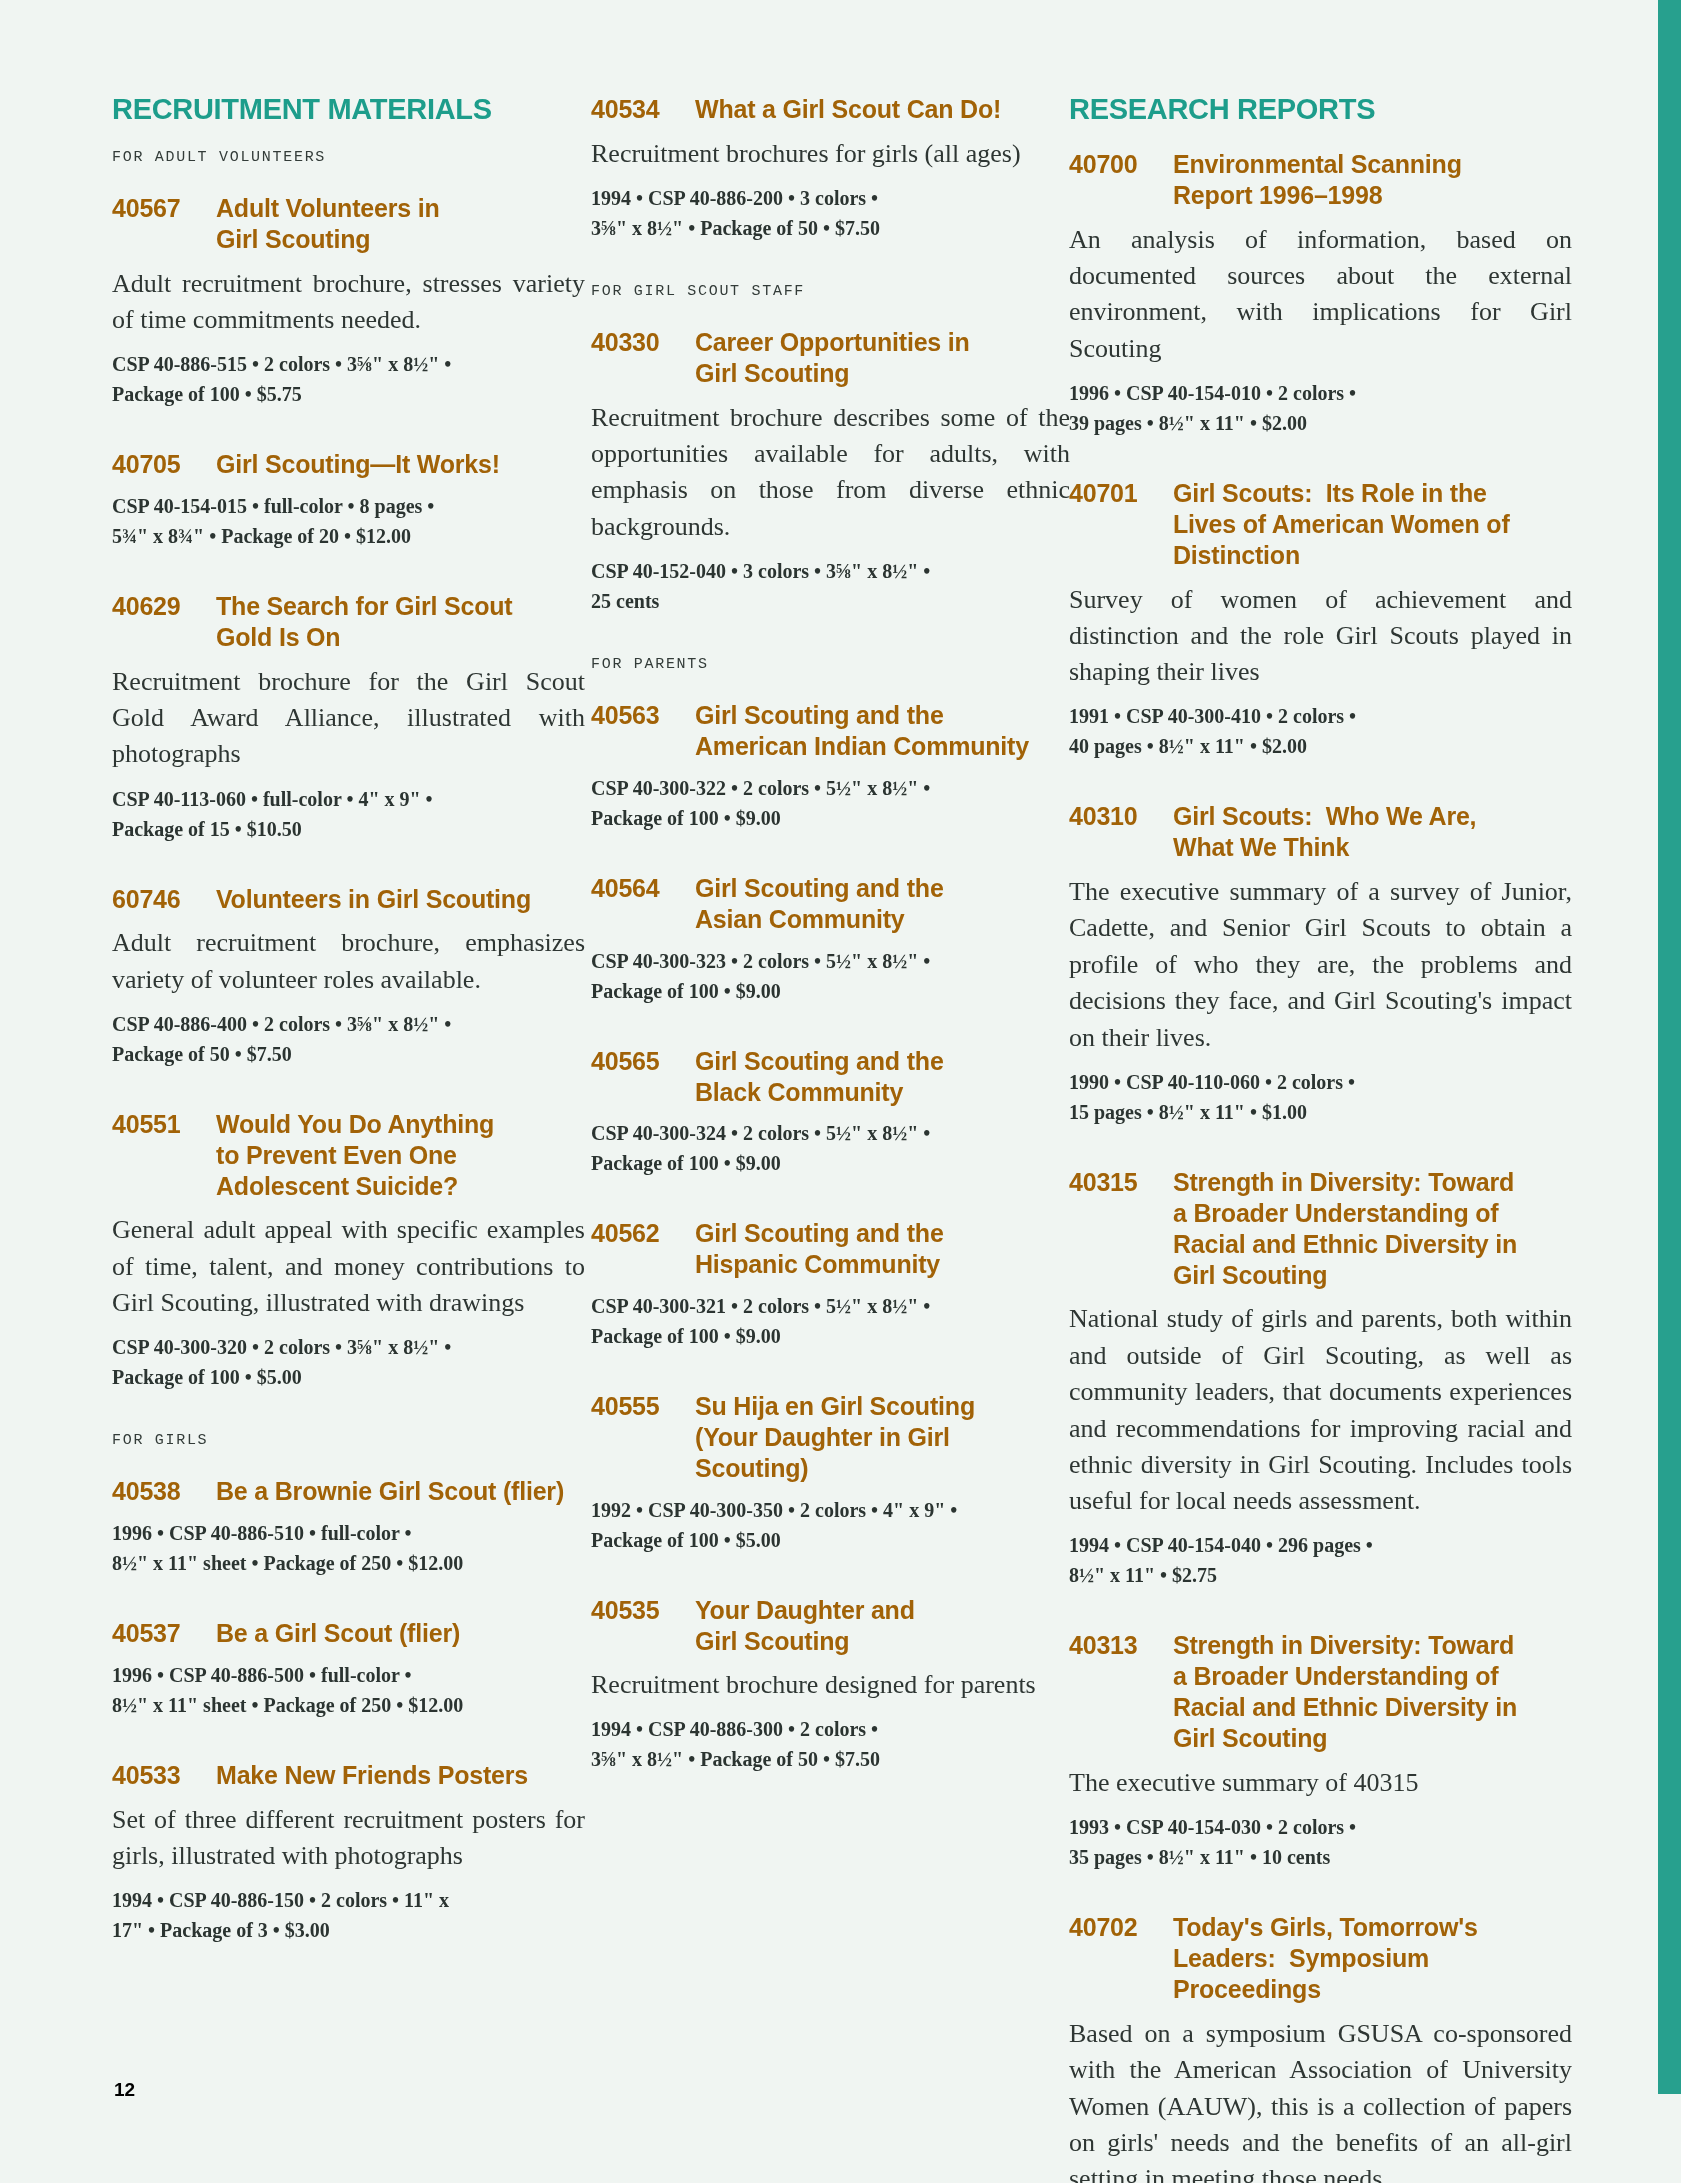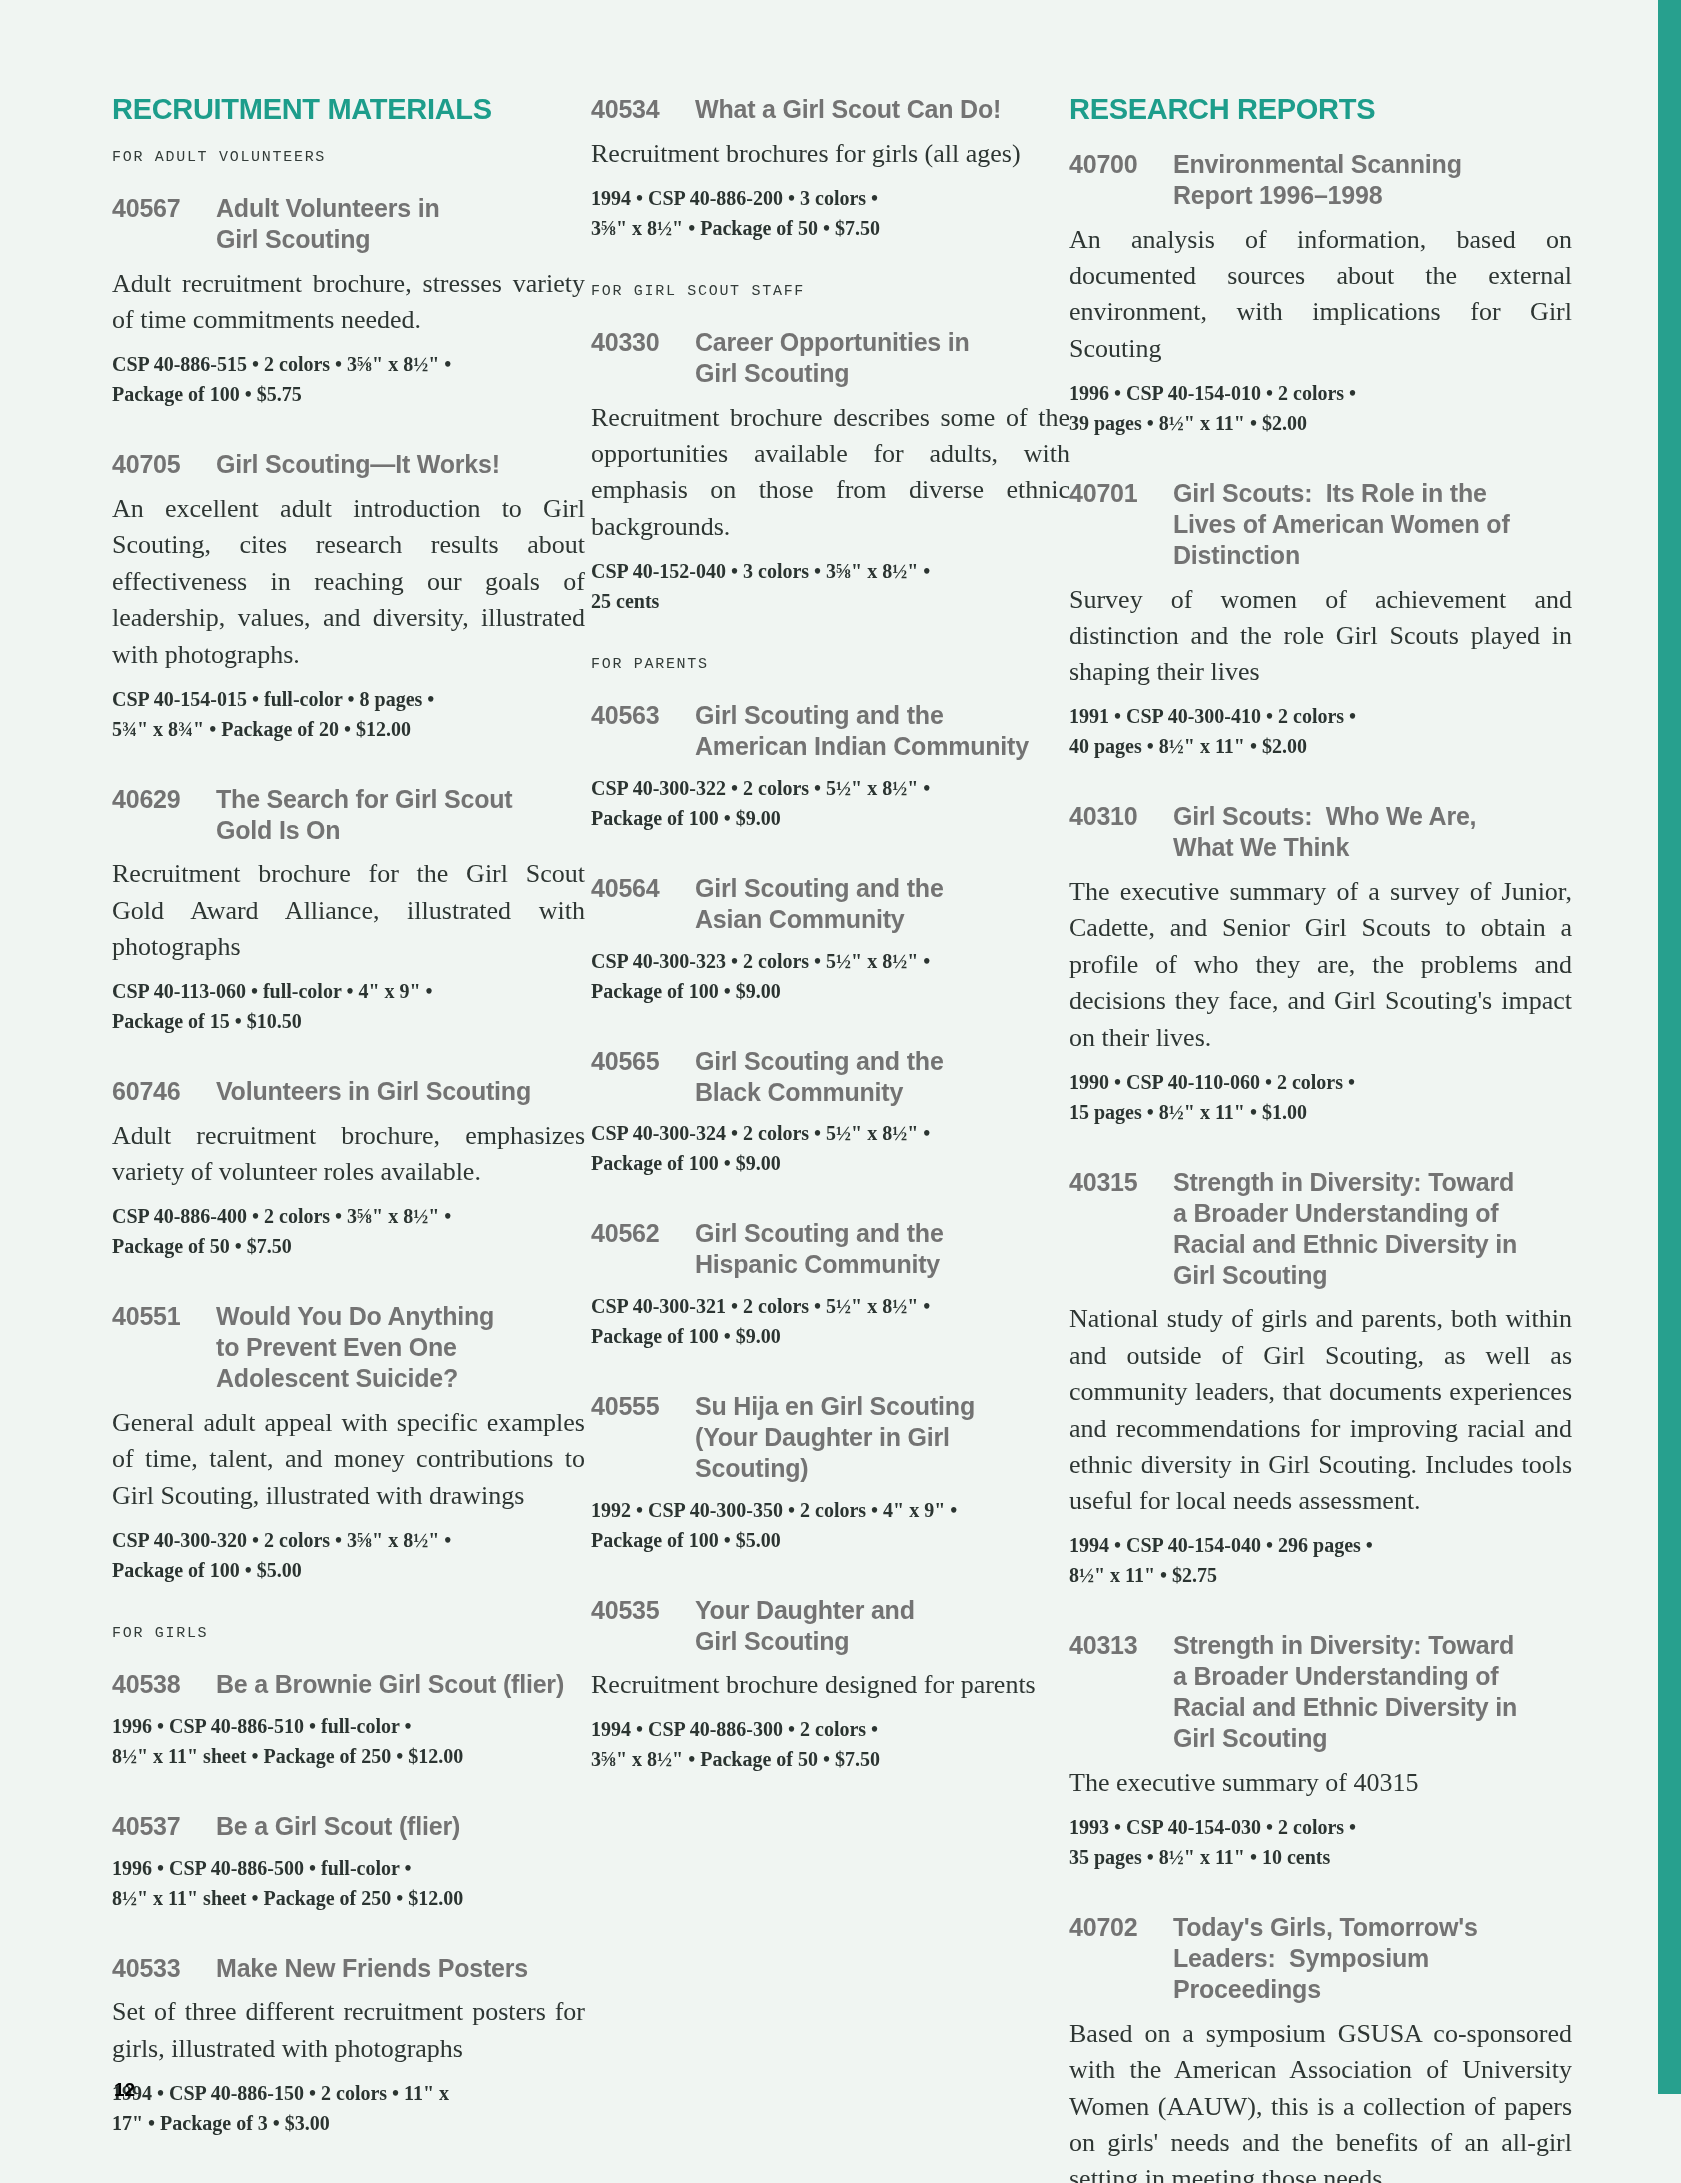--- a/index.html
+++ b/index.html
@@ -61,21 +61,21 @@
   }
   .item-header {
     display: flex;
     align-items: flex-start;
     margin-bottom: 10.7px;
     font-family: "Liberation Sans", sans-serif;
     font-weight: 700;
     font-size: 25px;
     line-height: 1.24;
     letter-spacing: -0.2px;
-    color: #737373;
+    color: #a16207;
   }
   .item-code {
     flex: 0 0 104px;
   }
   .item-title {
     flex: 1;
   }
   .title-line {
     white-space: pre-wrap;
   }
@@ -128,21 +128,20 @@
             <div class="spec-line">Package of 100 • $5.75</div>
           </div>
         </div>
         <div class="item">
           <div class="item-header">
             <span class="item-code">40705</span>
             <div class="item-title">
               <div class="title-line">Girl Scouting—It Works!</div>
             </div>
           </div>
-          <p class="item-desc">An excellent adult introduction to Girl Scouting, cites research results about effectiveness in reaching our goals of leadership, values, and diversity, illustrated with photographs.</p>
           <div class="item-specs">
             <div class="spec-line">CSP 40-154-015 • full-color • 8 pages •</div>
             <div class="spec-line">5¾" x 8¾" • Package of 20 • $12.00</div>
           </div>
         </div>
         <div class="item">
           <div class="item-header">
             <span class="item-code">40629</span>
             <div class="item-title">
               <div class="title-line">The Search for Girl Scout</div>

